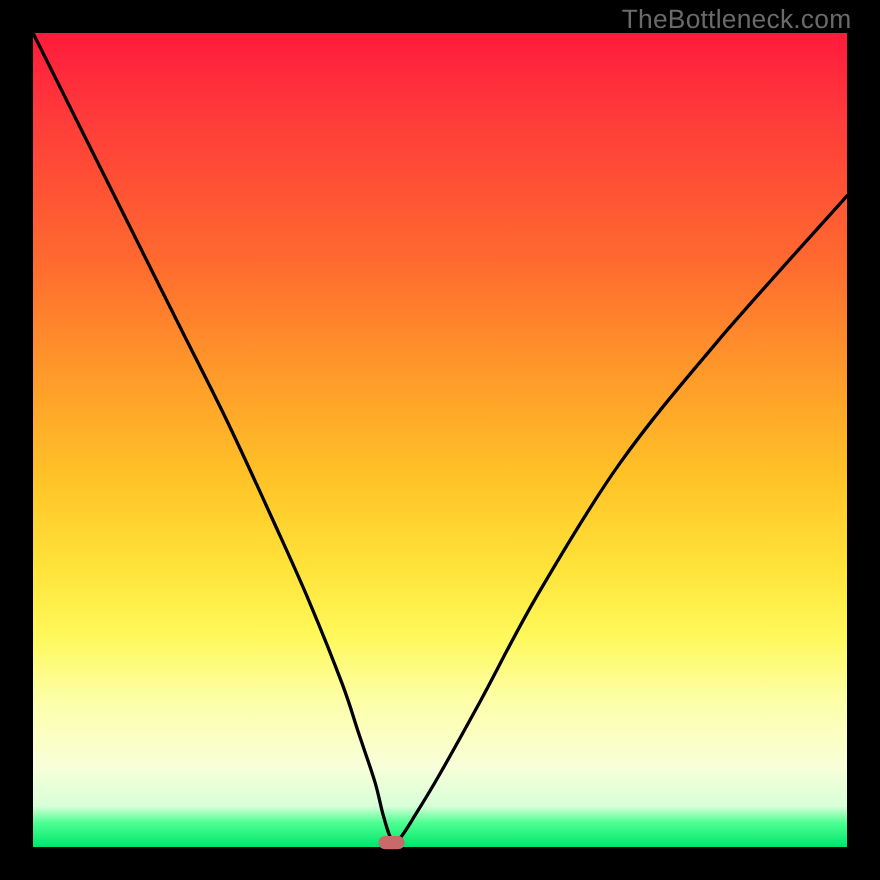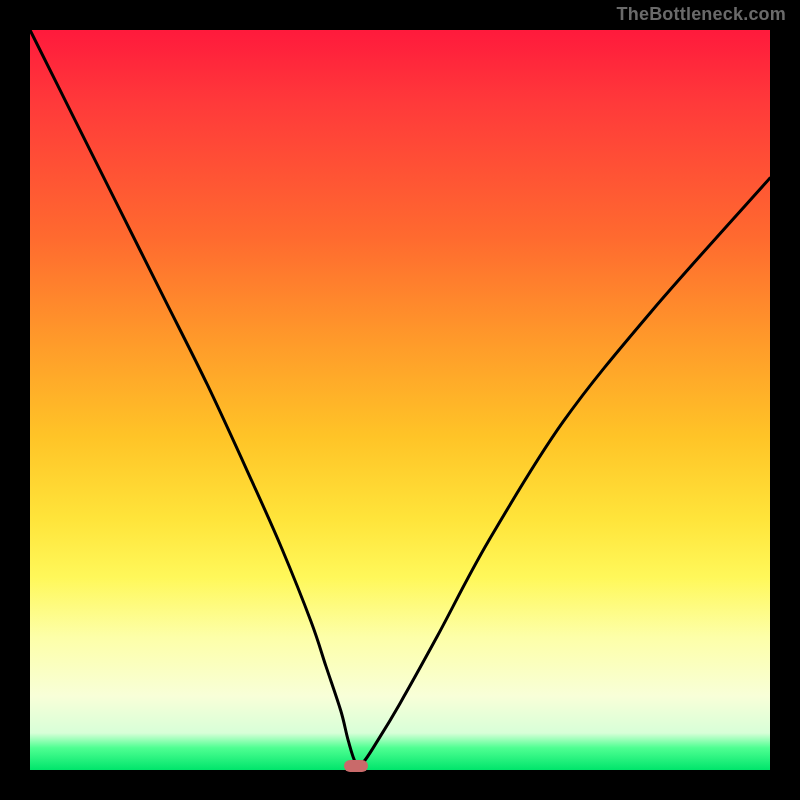--- a/index.html
+++ b/index.html
@@ -36,24 +36,24 @@
       #fdffa8 82%,
       #f8ffd8 90%,
       #d8ffd8 95%,
       #4fff92 97%,
       #00e56b 100%
     );
   }
   .watermark {
     position: absolute;
     top: 4px;
-    right: 14px;
+    right: 26px;
     color: #6a6a6a;
-    font-size: 18px;
-    font-weight: 700;
+    font-size: 24px;
+    font-weight: 400;
     letter-spacing: 0.2px;
     user-select: none;
   }
   svg.curve {
     position: absolute;
     left: 0;
     top: 0;
     width: 740px;
     height: 740px;
     overflow: visible;

